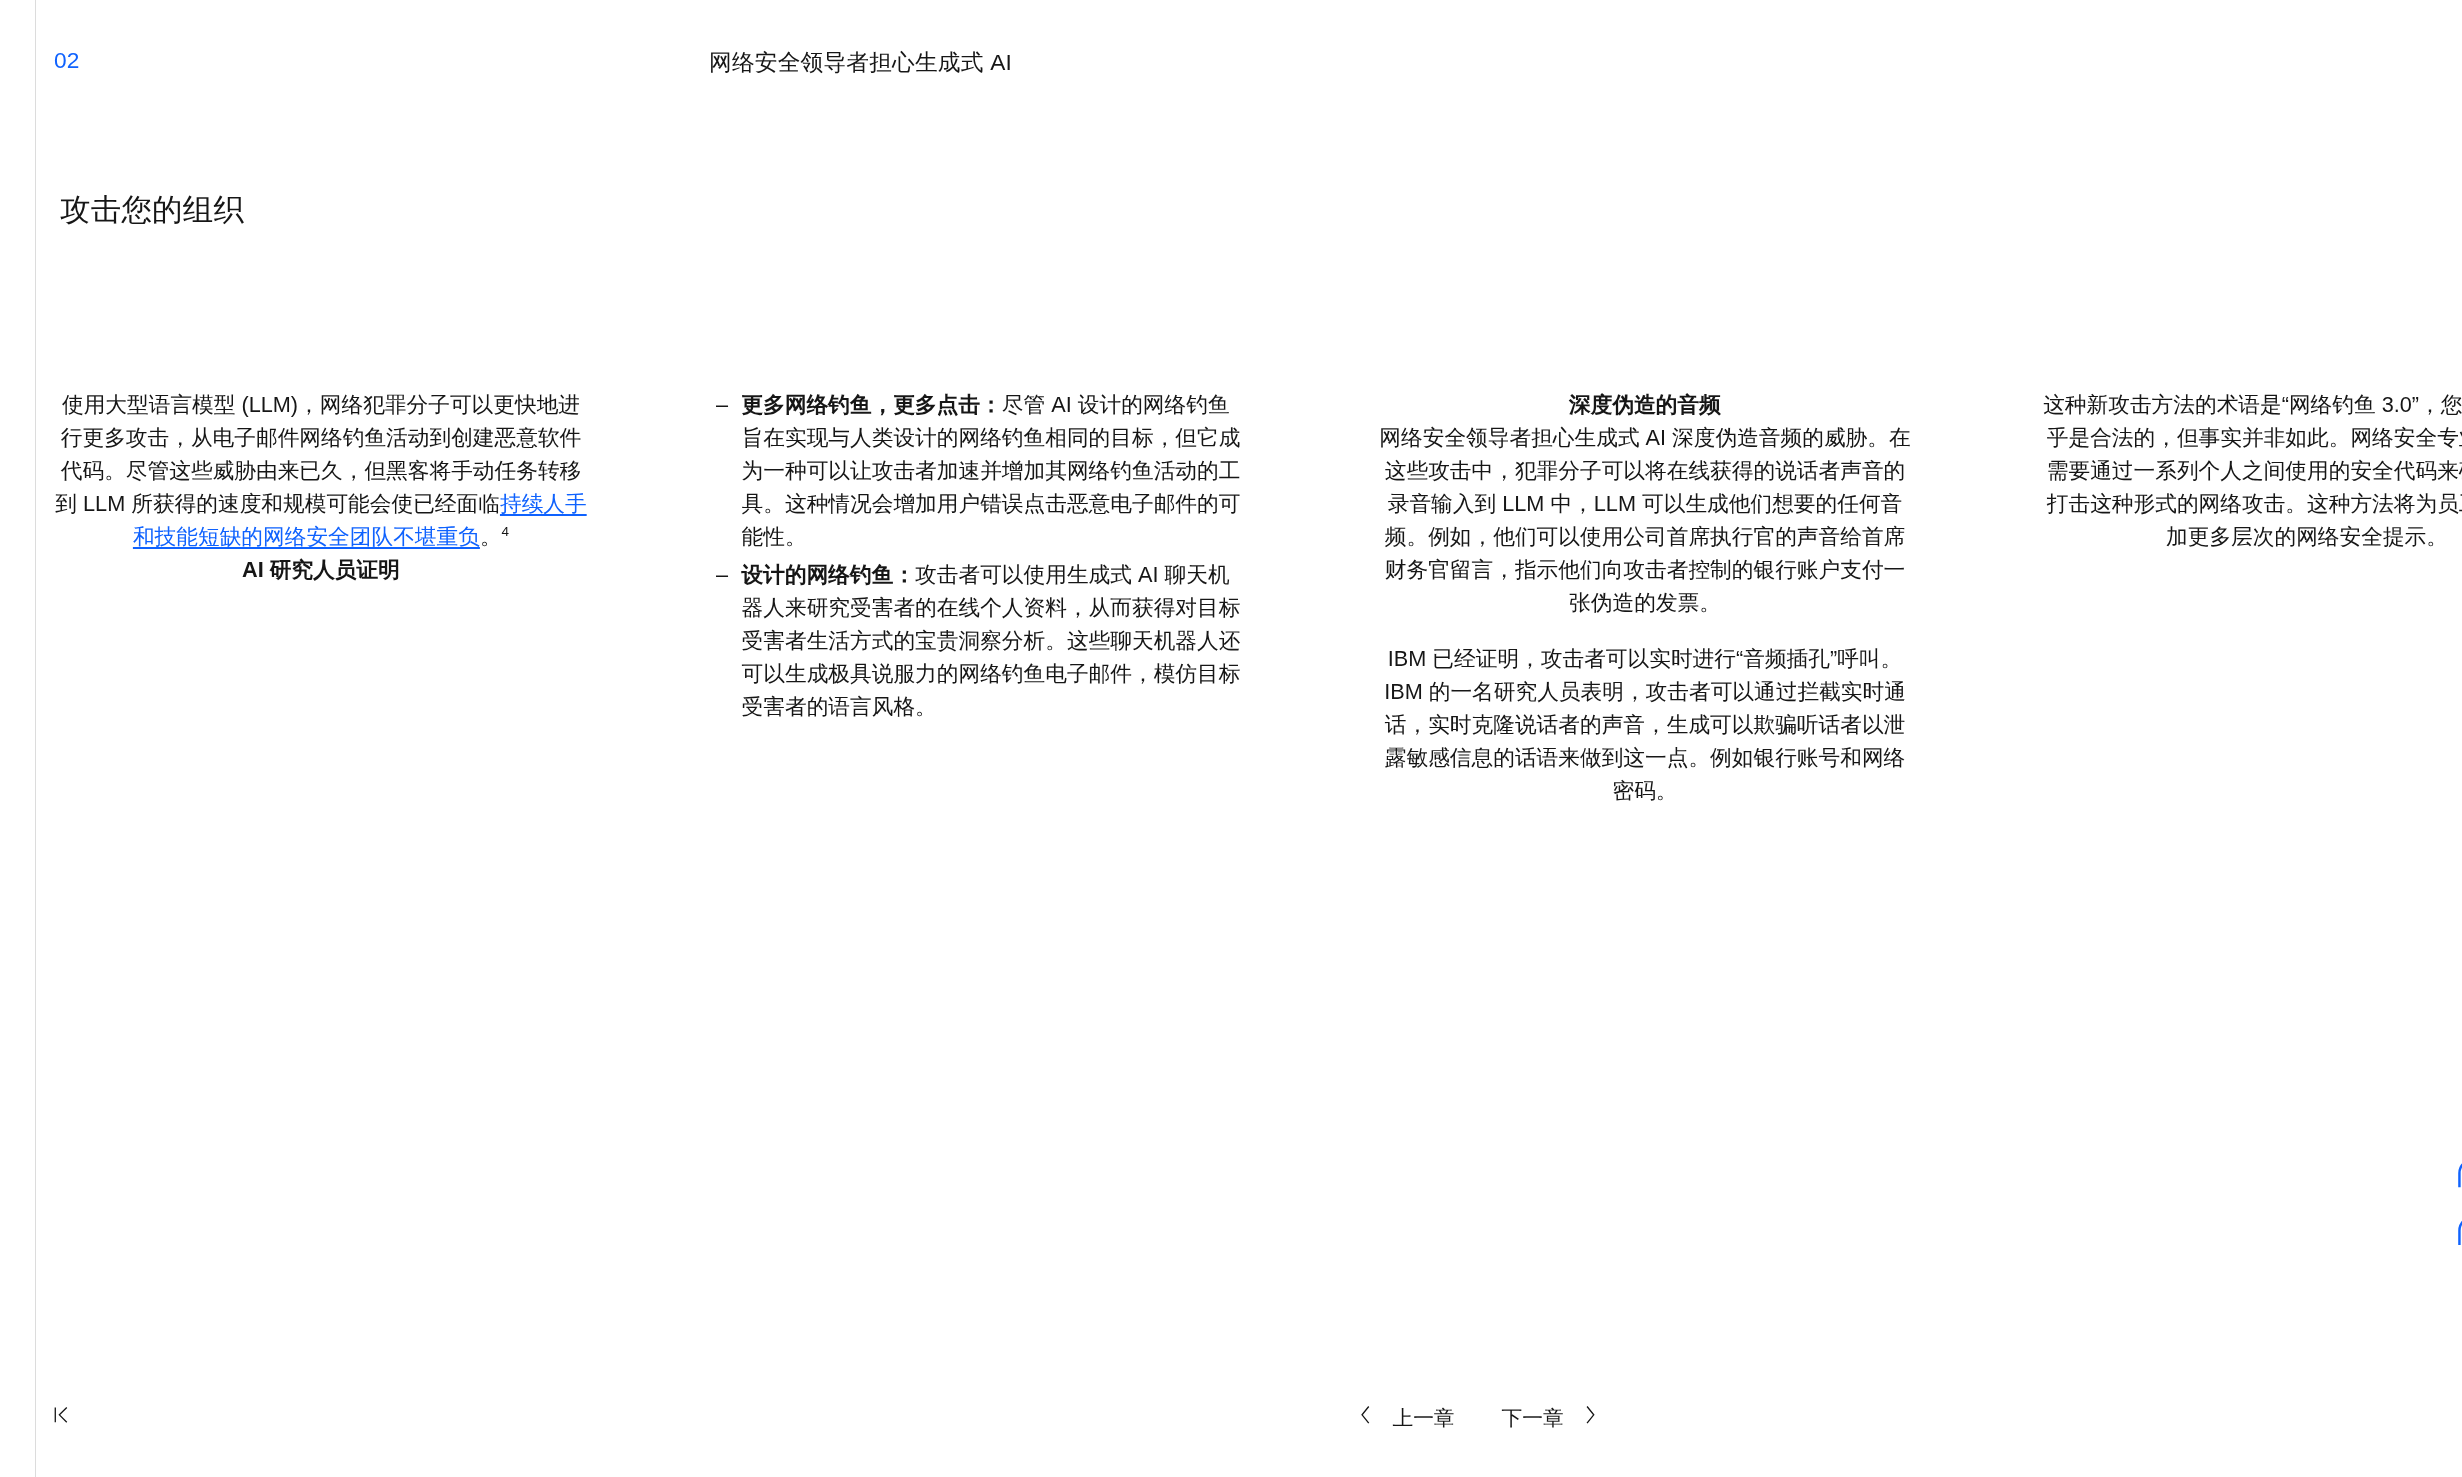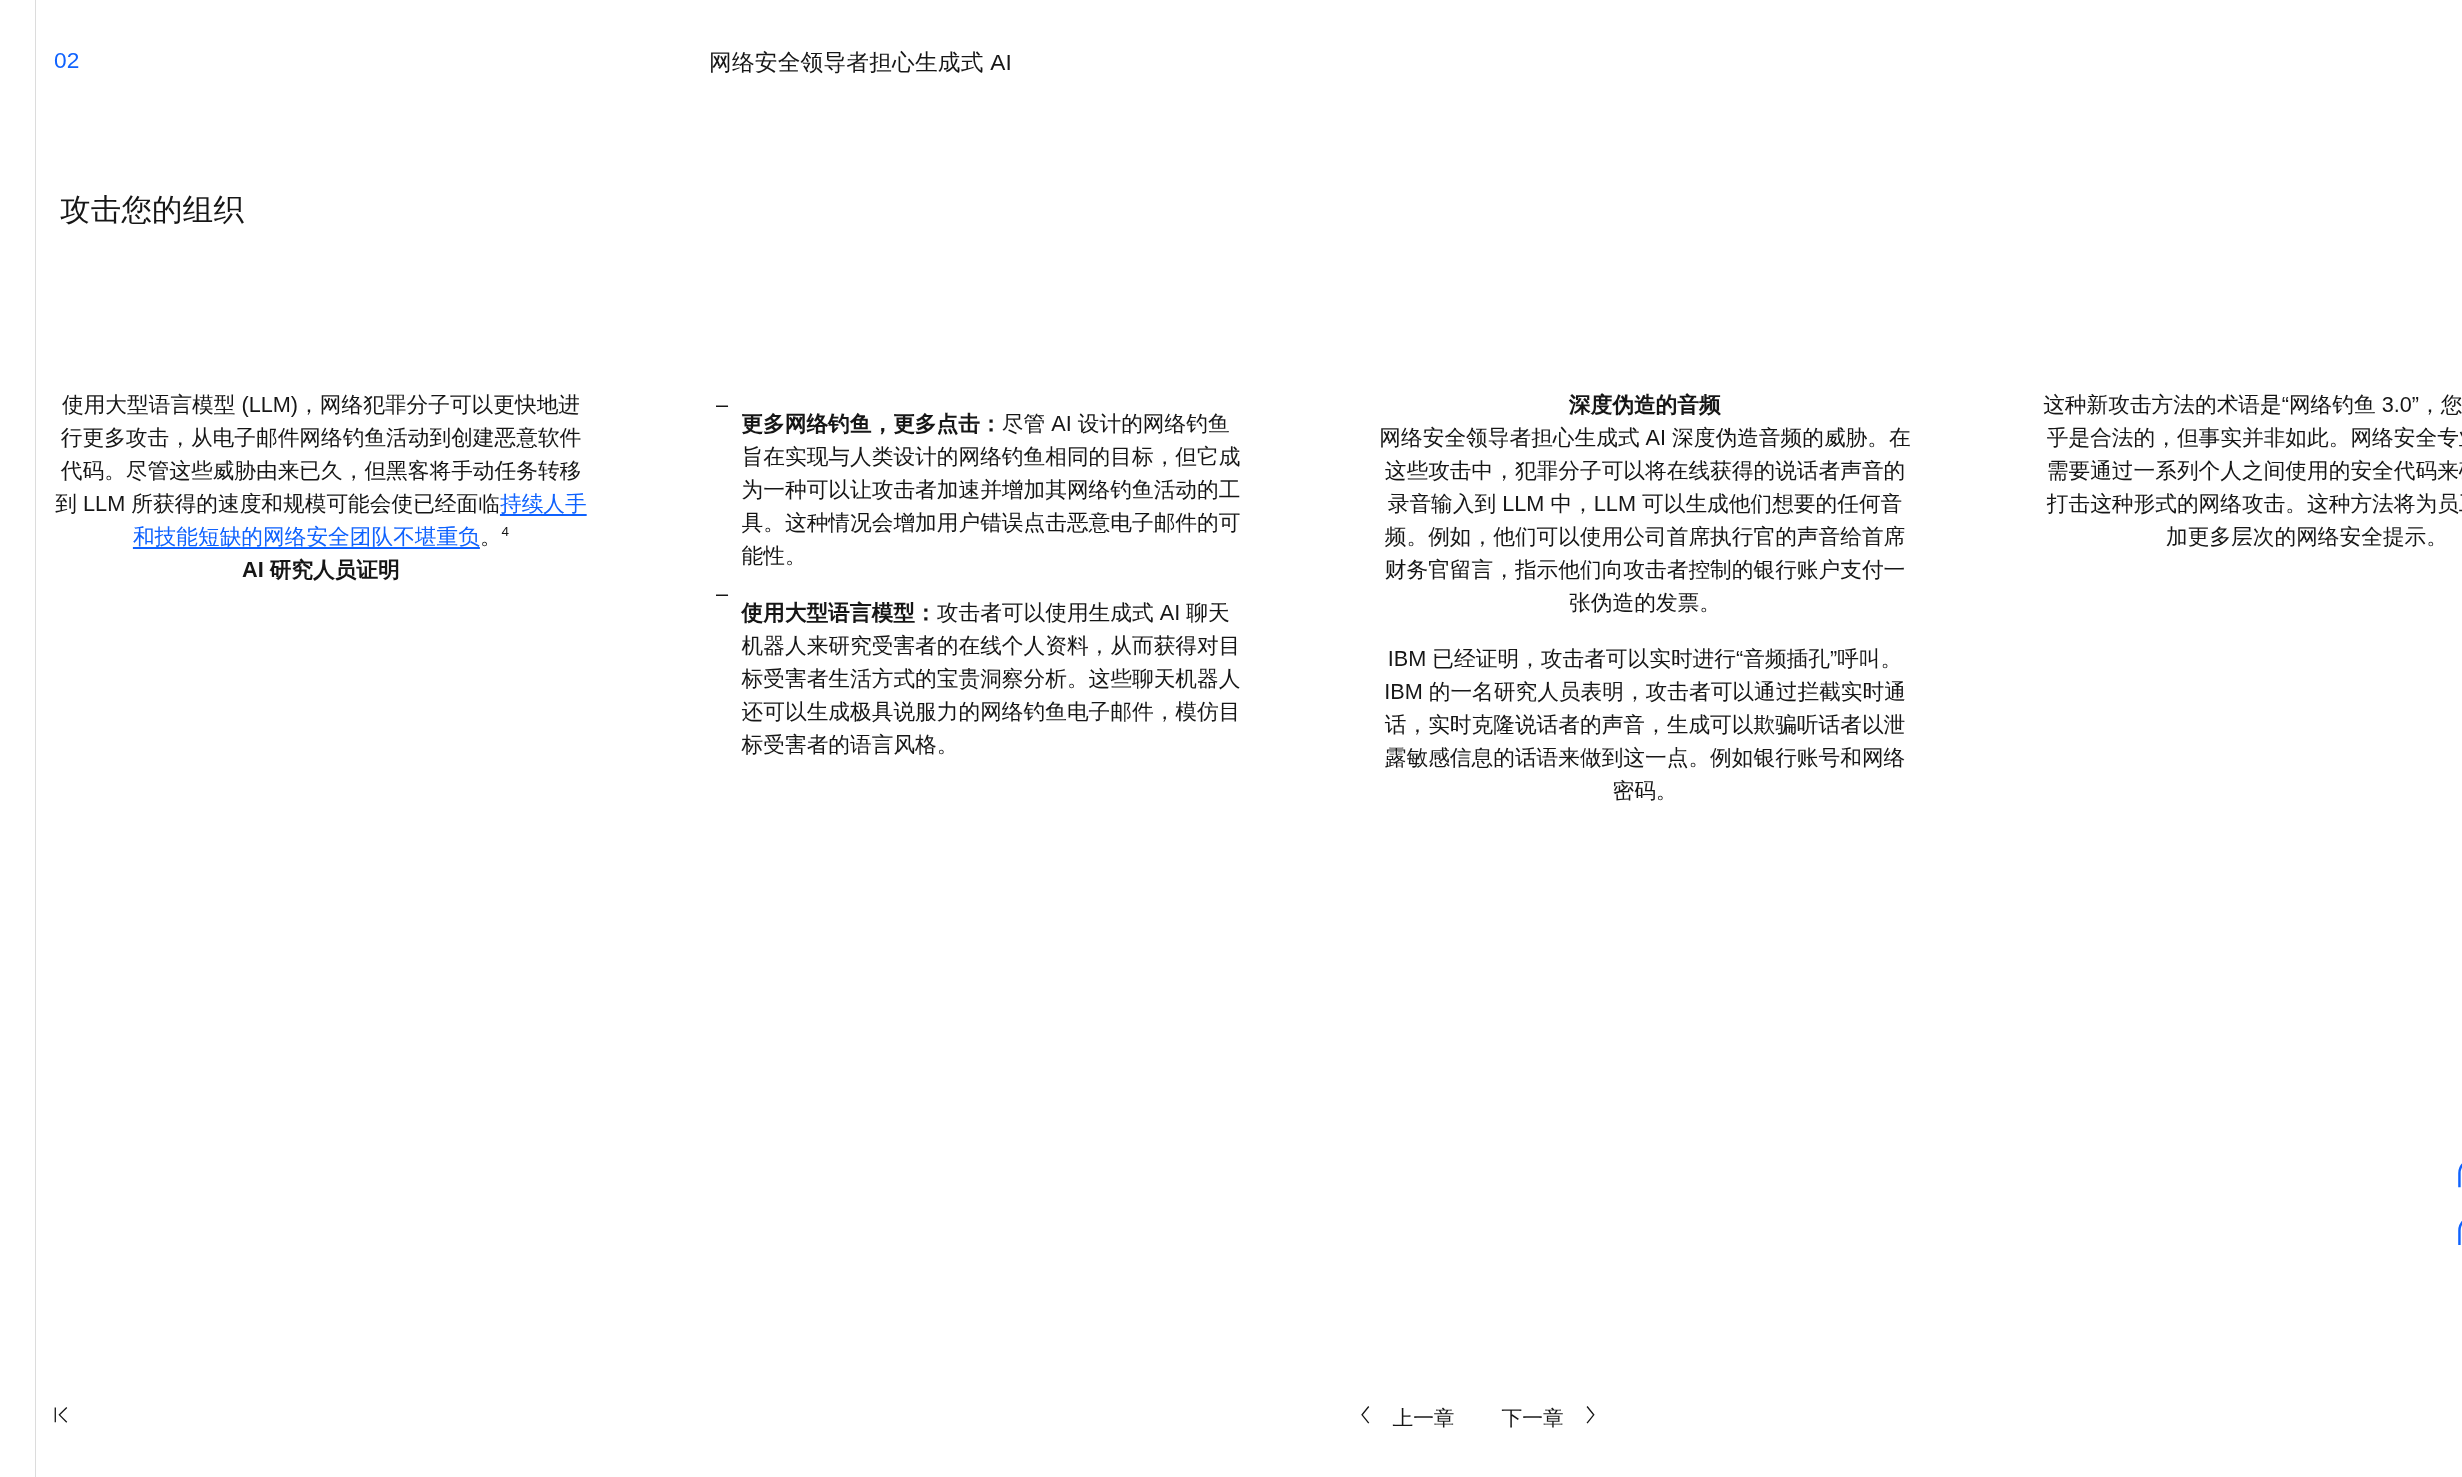--- a/index.html
+++ b/index.html
@@ -108,21 +108,20 @@
     display: flex;
     margin-bottom: 4.9px;
   }
   .bullet-dash {
     width: 25.6px;
     flex: 0 0 25.6px;
     font-weight: 400;
   }
   .bullet-text {
     flex: 1;
-    margin-top: 19px;
   }
   .bullet-text b { font-weight: 700; }
 
   
   .people-icon {
     position: absolute;
     left: 2455px;
     top: 1143px;
     width: 133px;
     height: 133px;
@@ -199,21 +198,21 @@
 
     </div>
 
     <div class="col">
       <div class="bullet-row">
         <div class="bullet-dash">–</div>
         <div class="bullet-text"><b>更多网络钓鱼，更多点击：</b><span>尽管 AI 设计的网络钓鱼旨在实现与人类设计的网络钓鱼相同的目标，但它成为一种可以让攻击者加速并增加其网络钓鱼活动的工具。这种情况会增加用户错误点击恶意电子邮件的可能性。</span></div>
       </div>
       <div class="bullet-row">
         <div class="bullet-dash">–</div>
-        <div class="bullet-text"><b>使用大型语言模型：</b><span>攻击者可以使用生成式 AI 聊天机器人来研究受害者的在线个人资料，从而获得对目标受害者生活方式的宝贵洞察分析。这些聊天机器人还可以生成极具说服力的网络钓鱼电子邮件，模仿目标受害者的语言风格。</span></div>
+        <div class="bullet-text"><b>设计的网络钓鱼：</b><span>攻击者可以使用生成式 AI 聊天机器人来研究受害者的在线个人资料，从而获得对目标受害者生活方式的宝贵洞察分析。这些聊天机器人还可以生成极具说服力的网络钓鱼电子邮件，模仿目标受害者的语言风格。</span></div>
       </div>
     </div>
 
     <div class="col">
       <p class="sub-head-first">深度伪造的音频</p>
       <p>网络安全领导者担心生成式 AI 深度伪造音频的威胁。在这些攻击中，犯罪分子可以将在线获得的说话者声音的录音输入到 LLM 中，LLM 可以生成他们想要的任何音频。例如，他们可以使用公司首席执行官的声音给首席财务官留言，指示他们向攻击者控制的银行账户支付一张伪造的发票。</p>
       <div class="para-gap"></div>
       <p>IBM 已经证明，攻击者可以实时进行“音频插孔”呼叫。IBM 的一名研究人员表明，攻击者可以通过拦截实时通话，实时克隆说话者的声音，生成可以欺骗听话者以泄露敏感信息的话语来做到这一点。例如银行账号和网络密码。</p>
     </div>
 

